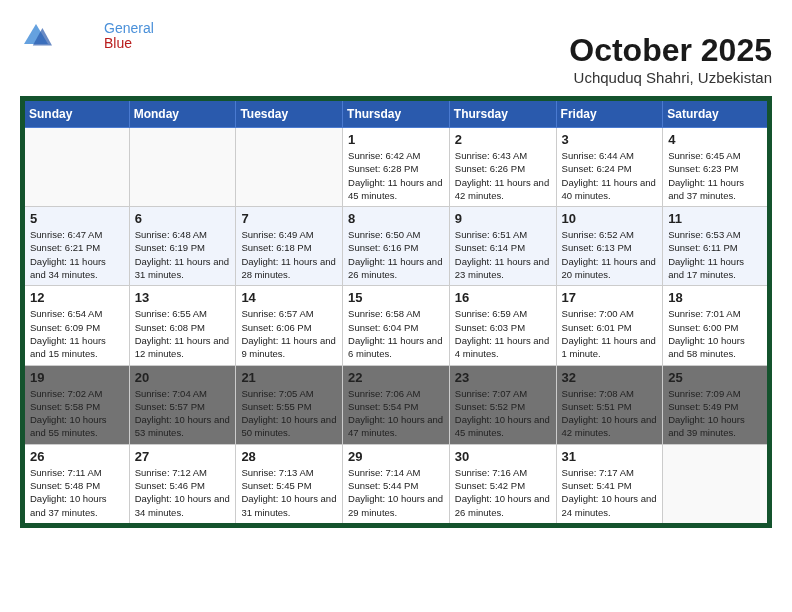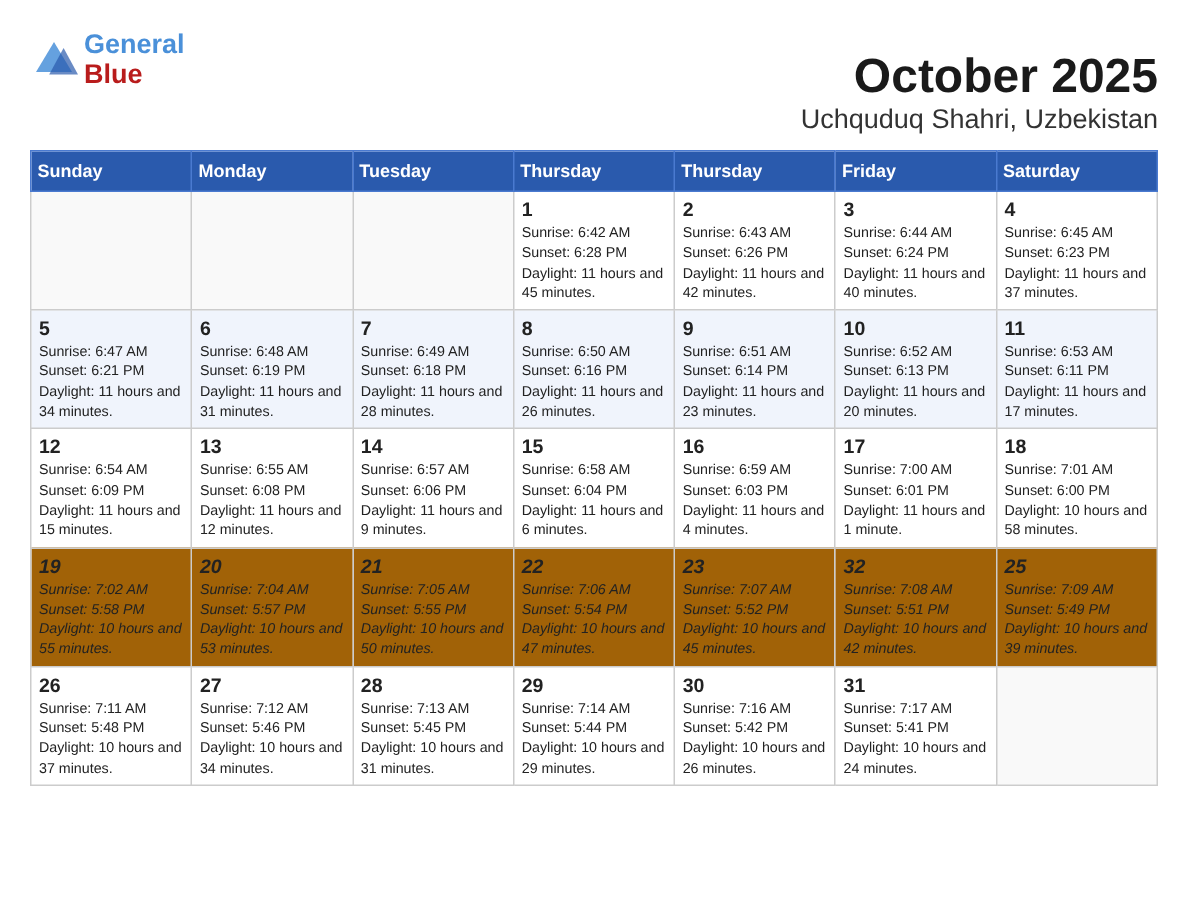--- a/index.html
+++ b/index.html
@@ -15,49 +15,50 @@
       align-items: flex-start;
       justify-content: space-between;
       margin-bottom: 10px;
     }
     .logo {
       display: flex;
       align-items: center;
       gap: 4px;
     }
     .logo-text {
-      font-size: 18px;
-      font-weight: bold;
+      font-size: 14px;
+      font-weight: normal;
       color: #1a3a6b;
       line-height: 1.1;
+      margin-left: 48px;
     }
     .logo-text span {
       color: #4a90d9;
     }
     .logo-icon {
       width: 32px;
       height: 32px;
     }
     .title-block {
       text-align: right;
     }
     .month-title {
       font-size: 32px;
       font-weight: bold;
       color: #1a1a1a;
       margin-top: 12px;
     }
     .location {
-      font-size: 18px;
+      font-size: 15px;
       color: #333;
     }
     .calendar {
       width: 100%;
       border-collapse: collapse;
-      border: 1px solid #14532d;
+      border: 5px solid #14532d;
     }
     .calendar th {
       background: #2a5aad;
       color: #fff;
       font-size: 12px;
       font-weight: bold;
       padding: 6px 4px;
       text-align: left;
       border: 1px solid #4a7ad0;
     }
@@ -194,21 +195,21 @@
         </td>
         <td>
           <div class="day-number">17</div>
           <div class="day-info">Sunrise: 7:00 AM<br>Sunset: 6:01 PM<br>Daylight: 11 hours and 1 minute.</div>
         </td>
         <td>
           <div class="day-number">18</div>
           <div class="day-info">Sunrise: 7:01 AM<br>Sunset: 6:00 PM<br>Daylight: 10 hours and 58 minutes.</div>
         </td>
       </tr>
-      <tr style="background: #a16207; font-style: italic;">
+      <tr style="background: #737373;">
         <td>
           <div class="day-number">19</div>
           <div class="day-info">Sunrise: 7:02 AM<br>Sunset: 5:58 PM<br>Daylight: 10 hours and 55 minutes.</div>
         </td>
         <td>
           <div class="day-number">20</div>
           <div class="day-info">Sunrise: 7:04 AM<br>Sunset: 5:57 PM<br>Daylight: 10 hours and 53 minutes.</div>
         </td>
         <td>
           <div class="day-number">21</div>

